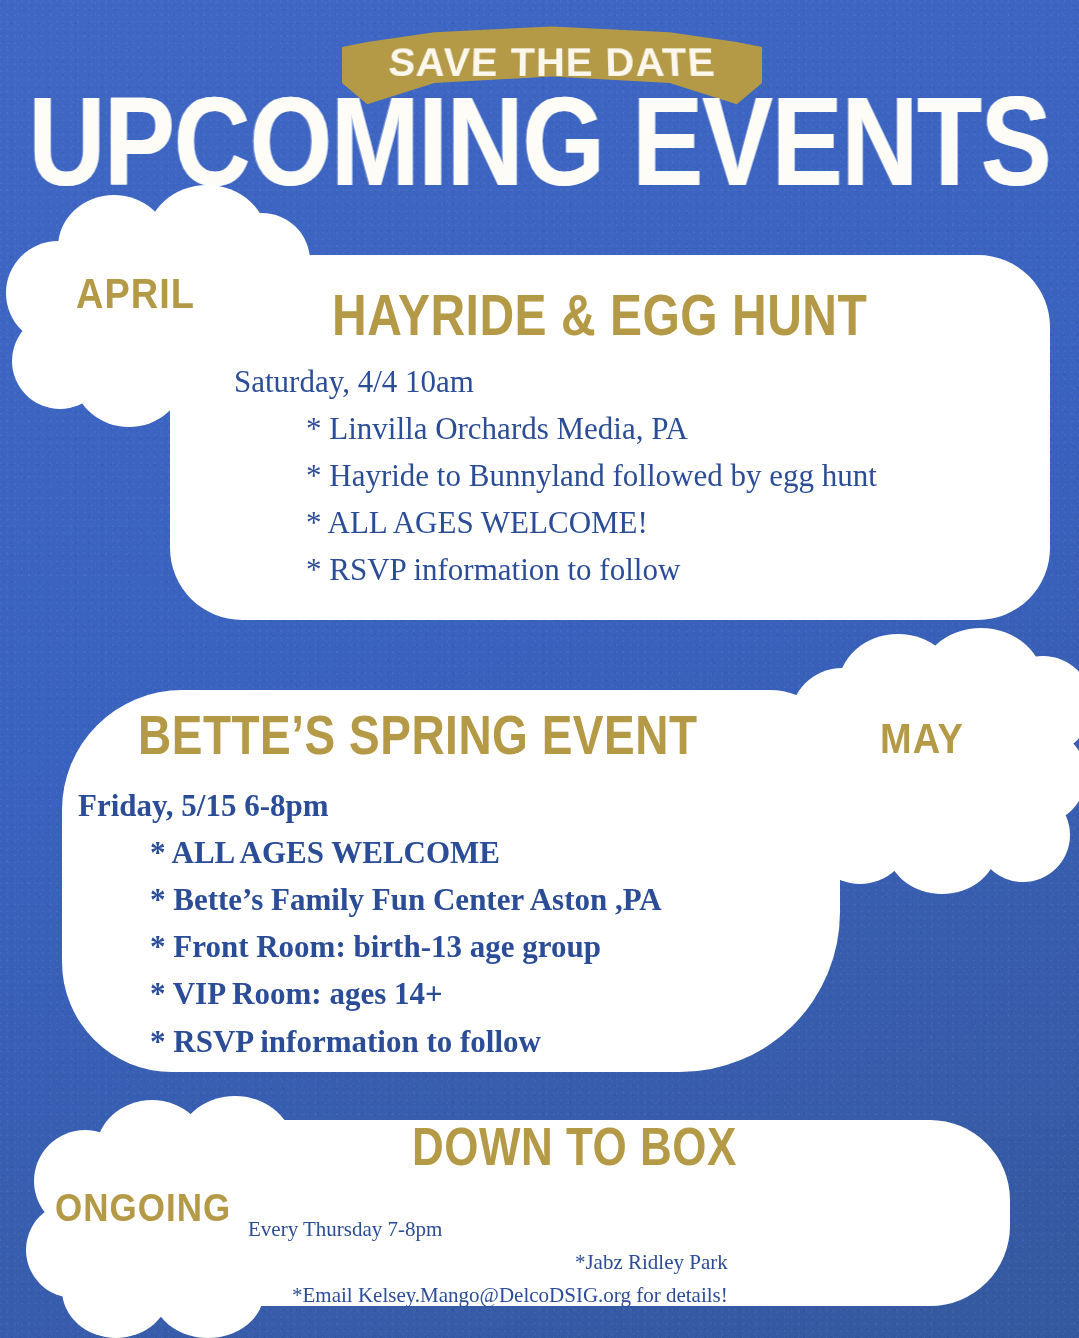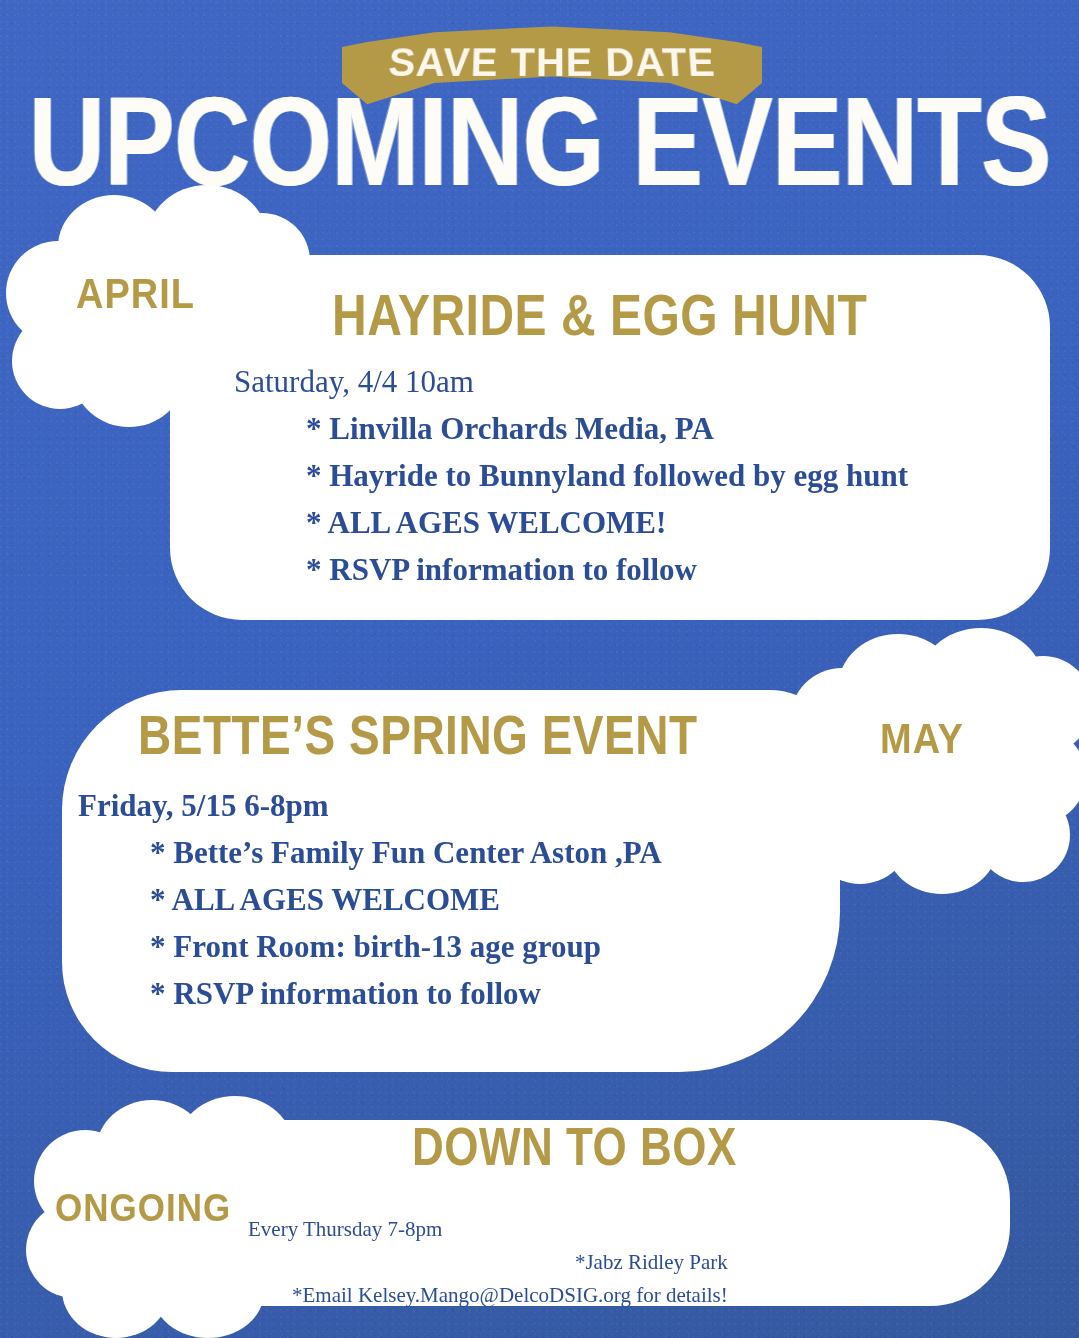--- a/index.html
+++ b/index.html
@@ -168,21 +168,21 @@
     font-family: "Liberation Serif", serif;
     font-size: 31px;
     line-height: 1.52;
     z-index: 7;
   }
   #body-april   { left: 234px; top: 358px; }
   #body-may     { left: 78px;  top: 782px; font-weight: bold; }
   #body-ongoing { left: 248px; top: 1165px; font-size: 21px; line-height: 1.58; margin-top: 48px; }
 
   .card-body .line { white-space: nowrap; }
-  #body-april .bullet   { padding-left: 72px; font-weight: bold; }
+  #body-april .bullet   { padding-left: 72px; }
   #body-may .bullet     { padding-left: 72px; }
   #body-ongoing .bullet { padding-left: 44px; text-align: right; }
 </style>
 </head>
 <body>
 
 <div class="poster">
 
   <div class="ribbon-wrap">
     <div class="ribbon-shape"></div>
@@ -223,23 +223,24 @@
     <div class="lobe l7"></div>
     <div class="lobe l8"></div>
     <div class="core"></div>
   </div>
 
   <div class="card" id="card-may"></div>
   <div class="badge-label" id="badge-may">MAY</div>
   <div class="card-title" id="title-may">BETTE’S SPRING EVENT</div>
   <div class="card-body" id="body-may">
     <div class="line">Friday, 5/15 6-8pm</div>
+    <div class="line bullet">* ALL AGES WELCOME</div>
     <div class="line bullet">* Bette’s Family Fun Center Aston ,PA</div>
-    <div class="line bullet">* ALL AGES WELCOME</div>
     <div class="line bullet">* Front Room: birth-13 age group</div>
+    <div class="line bullet">* VIP Room: ages 14+</div>
     <div class="line bullet">* RSVP information to follow</div>
   </div>
 
   <div class="cloud" id="cloud-ongoing">
     <div class="lobe l1"></div>
     <div class="lobe l2"></div>
     <div class="lobe l3"></div>
     <div class="lobe l4"></div>
     <div class="lobe l5"></div>
     <div class="lobe l6"></div>

